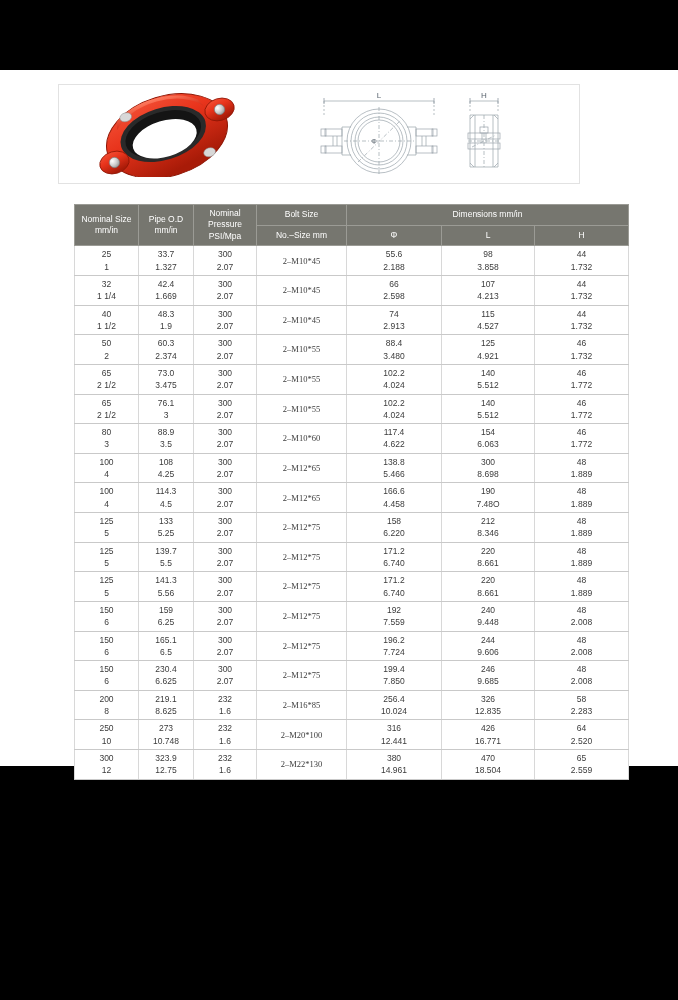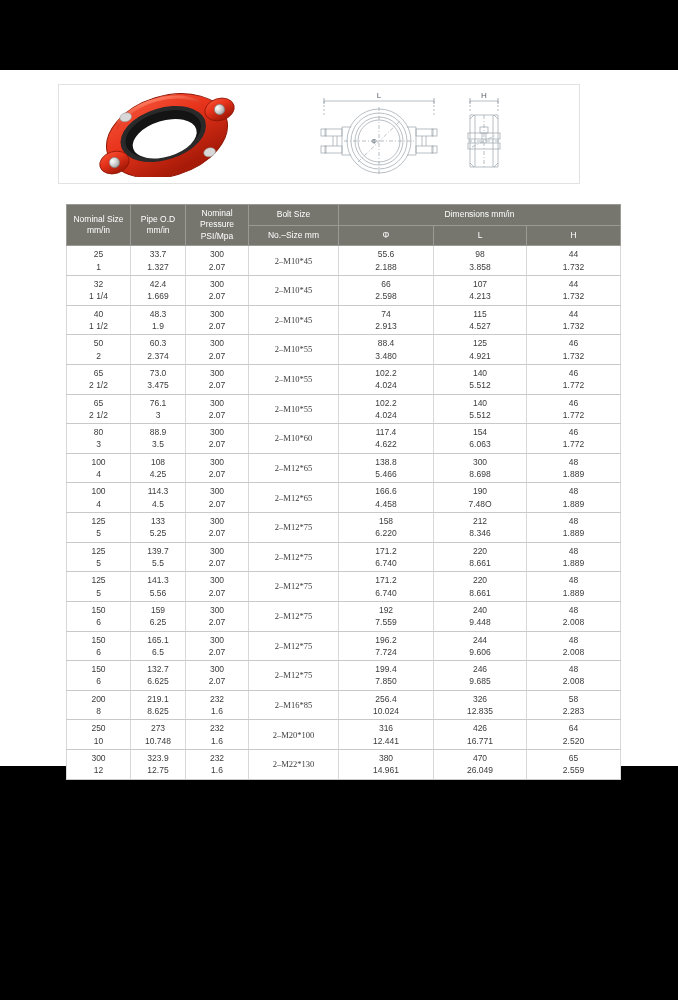--- a/index.html
+++ b/index.html
@@ -51,21 +51,21 @@
     flex: 1;
     height: 100%;
     display: flex;
     align-items: center;
     justify-content: center;
   }
   svg { display: block; }
   
   .spec-table {
     position: absolute;
-    left: 66px;
+    left: 74px;
     top: 134px;
     width: 554px;
     border-collapse: collapse;
     table-layout: fixed;
   }
   .spec-table th {
     background: #76766f;
     color: #ffffff;
     font-weight: normal;
     font-size: 8.5px;
@@ -626,21 +626,21 @@
               <span>48</span>
               <span>2.008</span>
             </td>
           </tr>
           <tr>
             <td class="cell-two-line">
               <span>150</span>
               <span>6</span>
             </td>
             <td class="cell-two-line">
-              <span>132.7</span>
+              <span>230.4</span>
               <span>6.625</span>
             </td>
             <td class="cell-two-line">
               <span>300</span>
               <span>2.07</span>
             </td>
             <td class="bolt">2–M12*75</td>
             <td class="cell-two-line">
               <span>199.4</span>
               <span>7.850</span>
@@ -721,21 +721,21 @@
               <span>232</span>
               <span>1.6</span>
             </td>
             <td class="bolt">2–M22*130</td>
             <td class="cell-two-line">
               <span>380</span>
               <span>14.961</span>
             </td>
             <td class="cell-two-line">
               <span>470</span>
-              <span>26.049</span>
+              <span>18.504</span>
             </td>
             <td class="cell-two-line">
               <span>65</span>
               <span>2.559</span>
             </td>
           </tr>
         </tbody>
     </table>
 
   </div>

